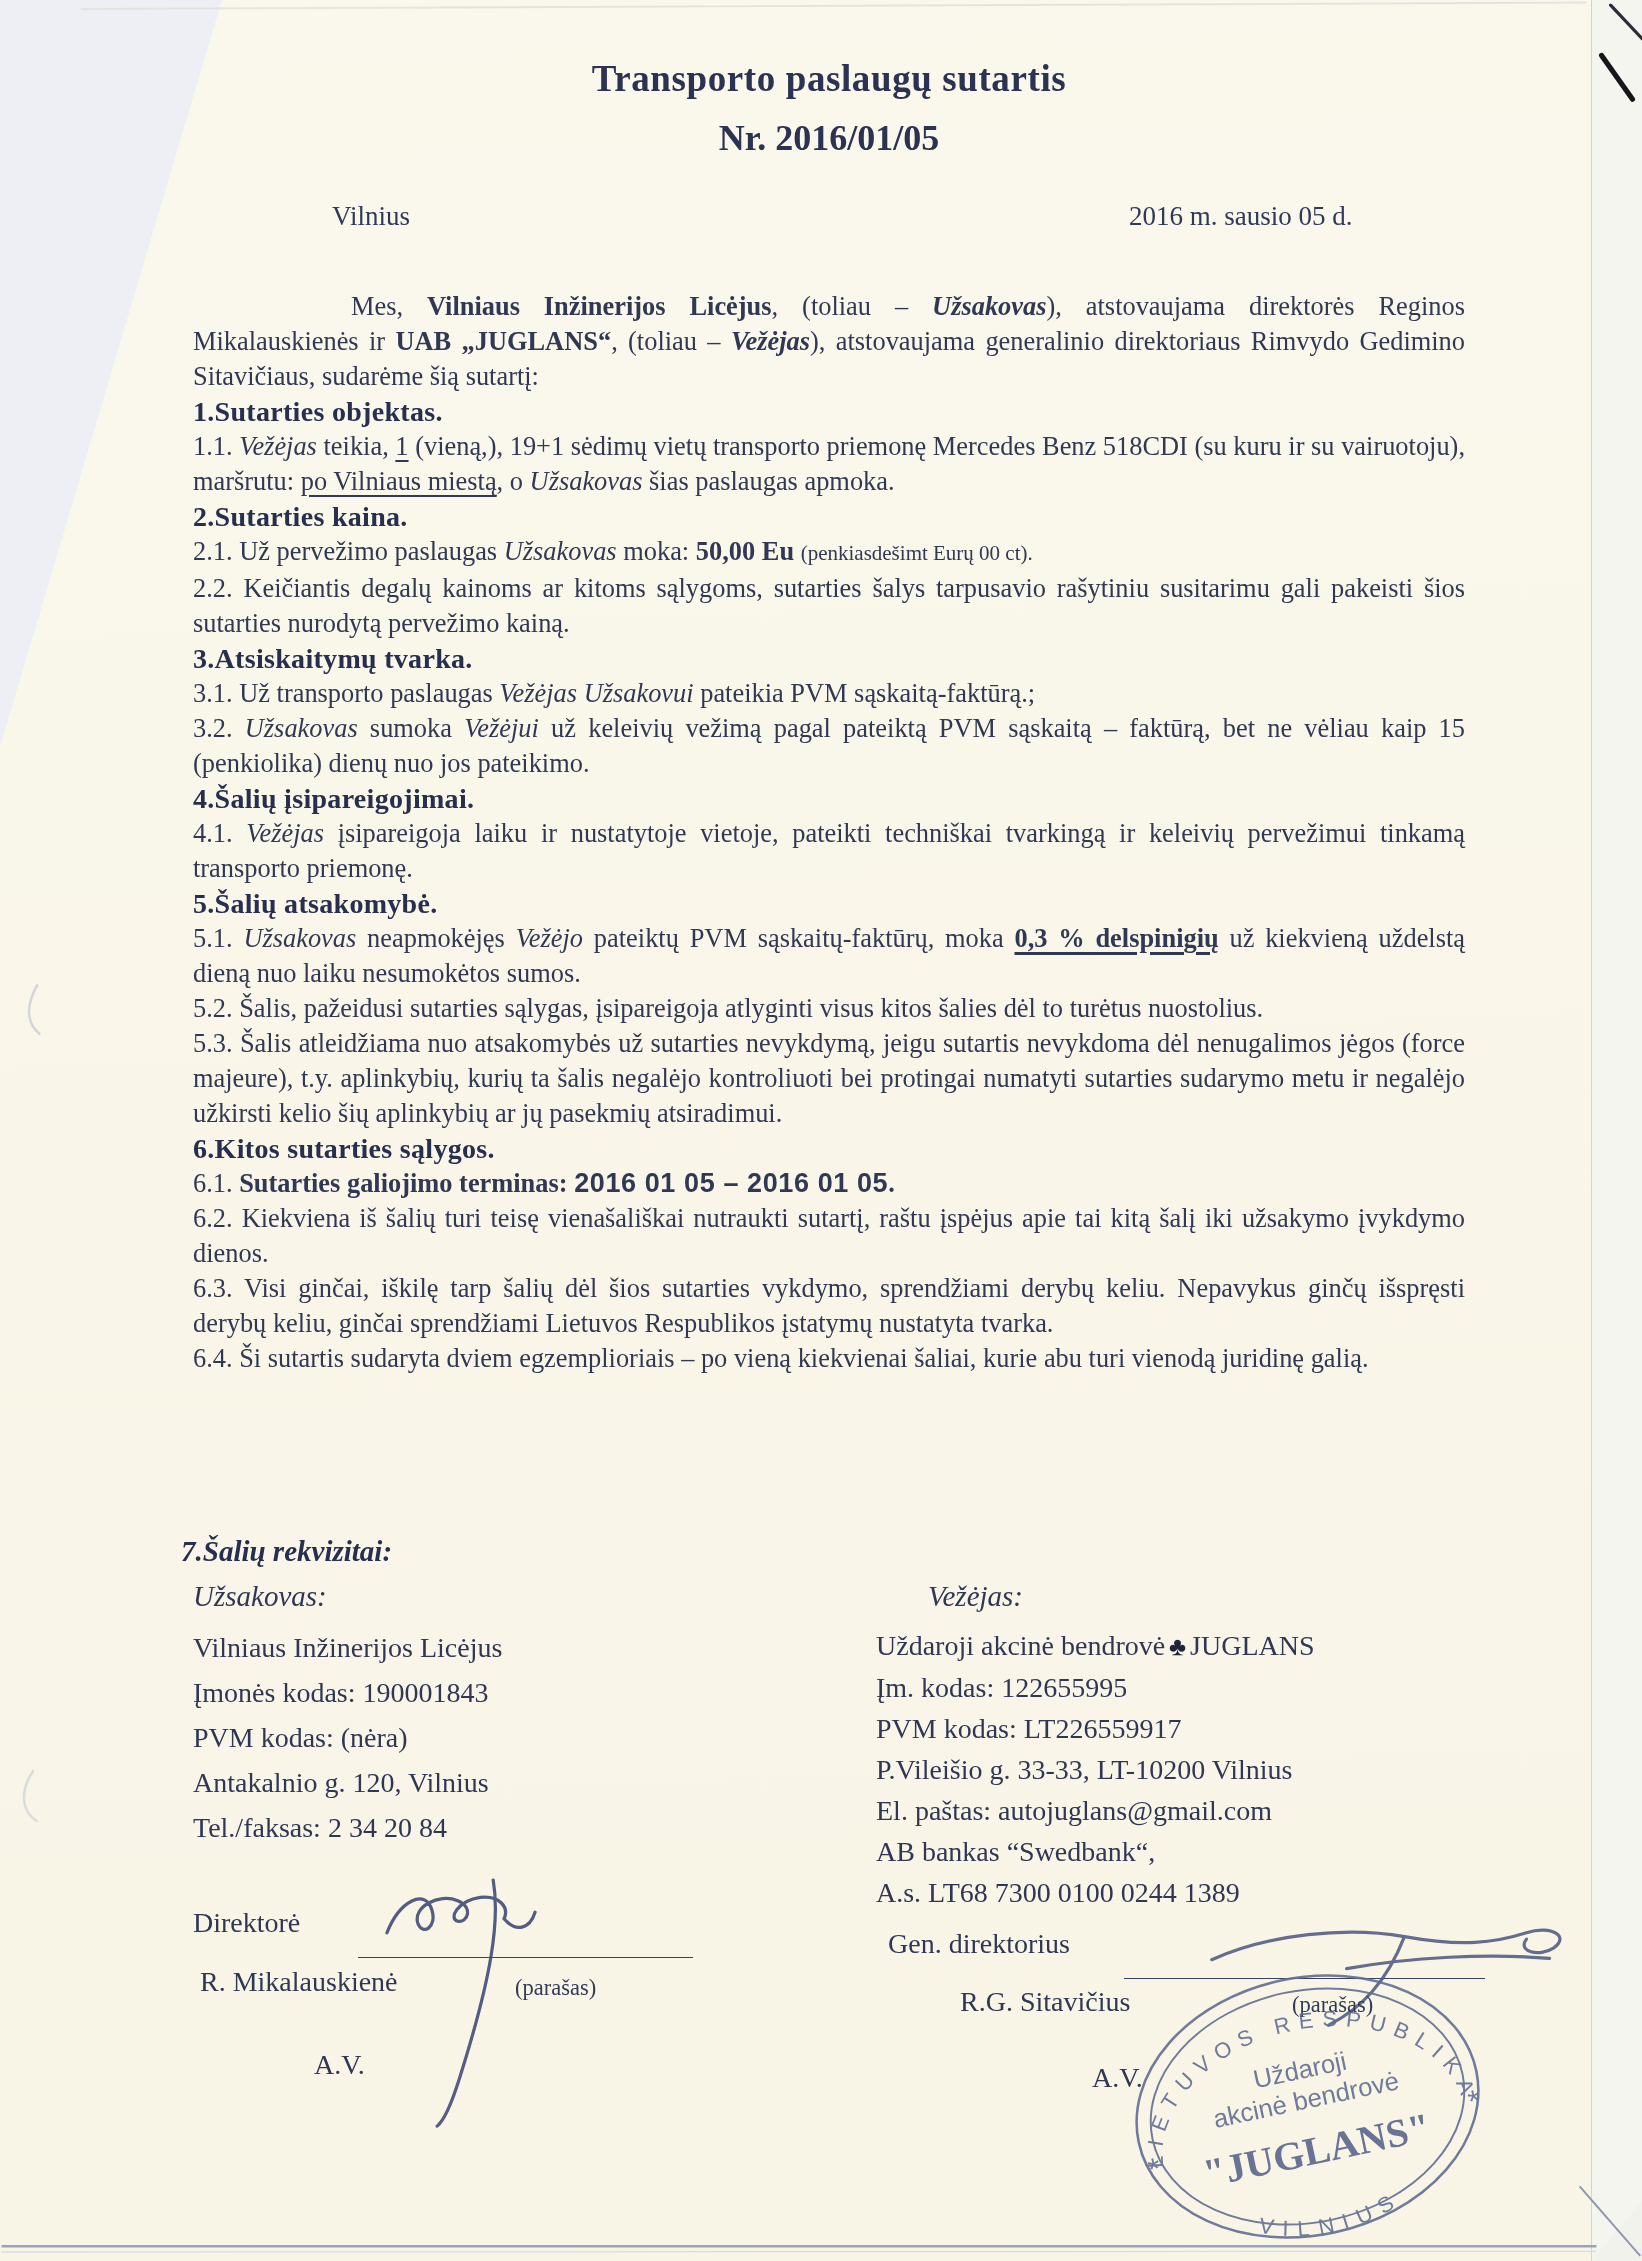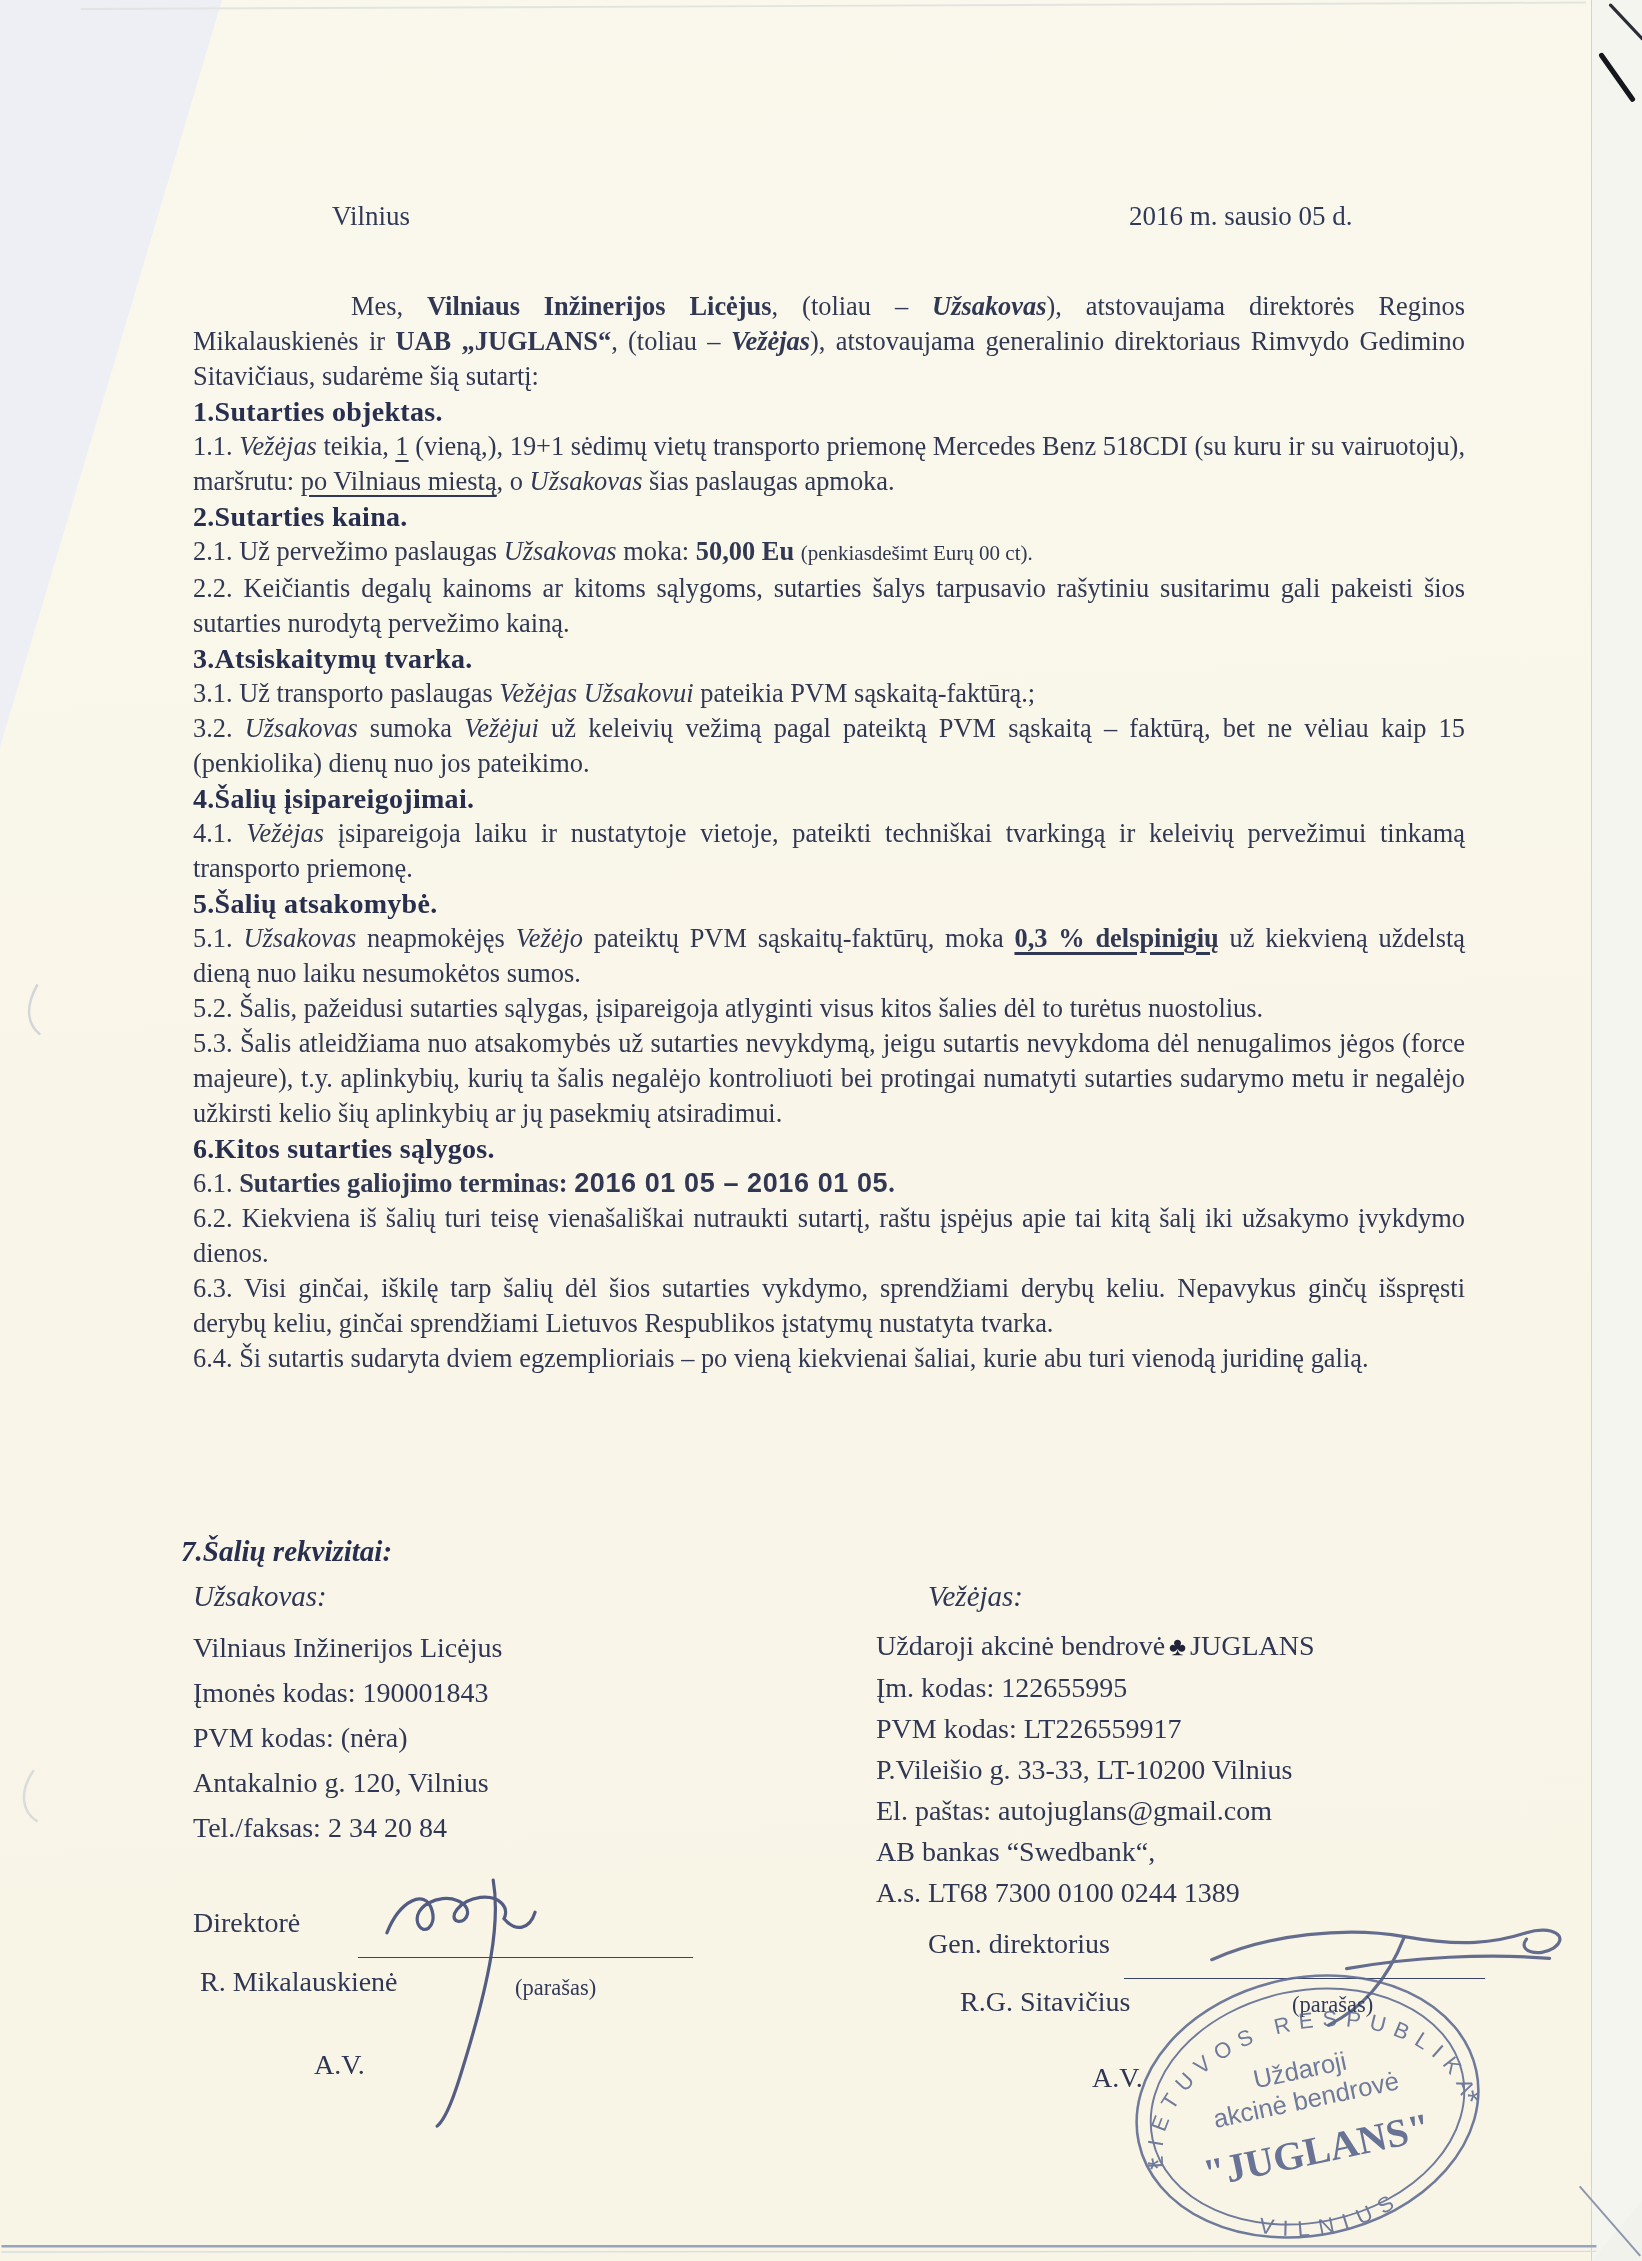--- a/index.html
+++ b/index.html
@@ -60,20 +60,24 @@
     <path d="M2500,8 L2549,60" stroke="#2a2d35" stroke-width="5" fill="none" stroke-linecap="round"></path>
     <path d="M2486,86 L2534,154" stroke="#15171d" stroke-width="8" fill="none" stroke-linecap="round"></path>
     <path d="M2,3487 L2478,3487" stroke="#98a3bd" stroke-width="4" fill="none"></path>
     <path d="M2,3496 L2478,3495" stroke="#d8dce2" stroke-width="2" fill="none"></path>
     <path d="M2470,3510 L2550,3415 L2550,3510 Z" fill="#f2f2ec"></path>
     <path d="M2452,3394 L2546,3502" stroke="#8d96ab" stroke-width="3" fill="none"></path>
     <path d="M58,1528 C40,1560 40,1588 62,1606" stroke="#c3c7d2" stroke-width="4" fill="none" opacity="0.7"></path>
     <path d="M52,2748 C30,2780 32,2812 58,2828" stroke="#c6cad4" stroke-width="4" fill="none" opacity="0.6"></path>
   </svg>
 
+  <div class="titlewrap">
+    <div class="t1">Transporto paslaugų sutartis</div>
+    <div class="t2">Nr. 2016/01/05</div>
+  </div>
   <div class="meta" style="left:332px;top:201px;">Vilnius</div>
   <div class="meta" style="left:1129px;top:201px;">2016 m. sausio 05 d.</div>
 
   <div class="flow">
     <p class="cl intro"><span class="r">Mes, </span><span class="r b">Vilniaus Inžinerijos Licėjus</span><span class="r">, (toliau – </span><span class="r bi">Užsakovas</span><span class="r">), atstovaujama direktorės Reginos Mikalauskienės ir </span><span class="r b">UAB „JUGLANS“</span><span class="r">, (toliau – </span><span class="r bi">Vežėjas</span><span class="r">), atstovaujama generalinio direktoriaus Rimvydo Gedimino Sitavičiaus, sudarėme šią sutartį:</span></p>
 
     <h3 class="h">1.Sutarties objektas.</h3>
     <p class="cl"><span class="r">1.1. </span><span class="r i">Vežėjas</span><span class="r"> teikia, </span><span class="r u">1</span><span class="r"> (vieną,), 19+1 sėdimų vietų transporto priemonę Mercedes Benz 518CDI (su kuru ir su vairuotoju), maršrutu: </span><span class="r u">po Vilniaus miestą</span><span class="r">, o </span><span class="r i">Užsakovas</span><span class="r"> šias paslaugas apmoka.</span></p>
 
     <h3 class="h">2.Sutarties kaina.</h3>
@@ -127,21 +131,21 @@
     <g stroke="#46507a" stroke-width="5" fill="none" stroke-linecap="round" opacity="0.92">
       <path d="M 40,110 C 60,60 100,40 110,75 C 118,102 95,115 88,95 C 80,70 120,48 150,60 C 175,70 165,95 150,92 C 135,88 150,60 185,55 C 215,52 230,70 222,88"></path>
       <path d="M 222,88 C 240,110 262,104 270,78"></path>
       <path d="M 205,28 C 216,92 202,180 152,338 C 140,376 130,400 118,410"></path>
     </g>
   </svg>
   <div class="sig-label" style="left:200px;top:1966px;">R. Mikalauskienė</div>
   <div class="sig-small" style="left:515px;top:1975px;">(parašas)</div>
   <div class="sig-label" style="left:314px;top:2049px;">A.V.</div>
 
-  <div class="sig-label" style="left:928px;top:1928px;">Gen. direktorius</div>
+  <div class="sig-label" style="left:888px;top:1928px;">Gen. direktorius</div>
   <div class="sig-line" style="left:1124px;top:1978px;width:361px;"></div>
   <svg class="sigsvg" style="left:1192px;top:1907px;" width="412" height="167" viewBox="0 0 640 260">
     <g stroke="#555f84" stroke-width="5" fill="none" stroke-linecap="round" opacity="0.9">
       <path d="M 30,82 C 120,42 240,30 330,46 C 420,62 470,56 520,40 C 560,28 588,46 562,64 C 540,78 505,70 520,50"></path>
       <path d="M 240,96 C 340,78 460,72 556,80"></path>
       <path d="M 330,46 C 302,118 262,158 212,184"></path>
     </g>
   </svg>
   <div class="sig-label" style="left:960px;top:1986px;">R.G. Sitavičius</div>
   <div class="sig-small" style="left:1292px;top:1992px;">(parašas)</div>

